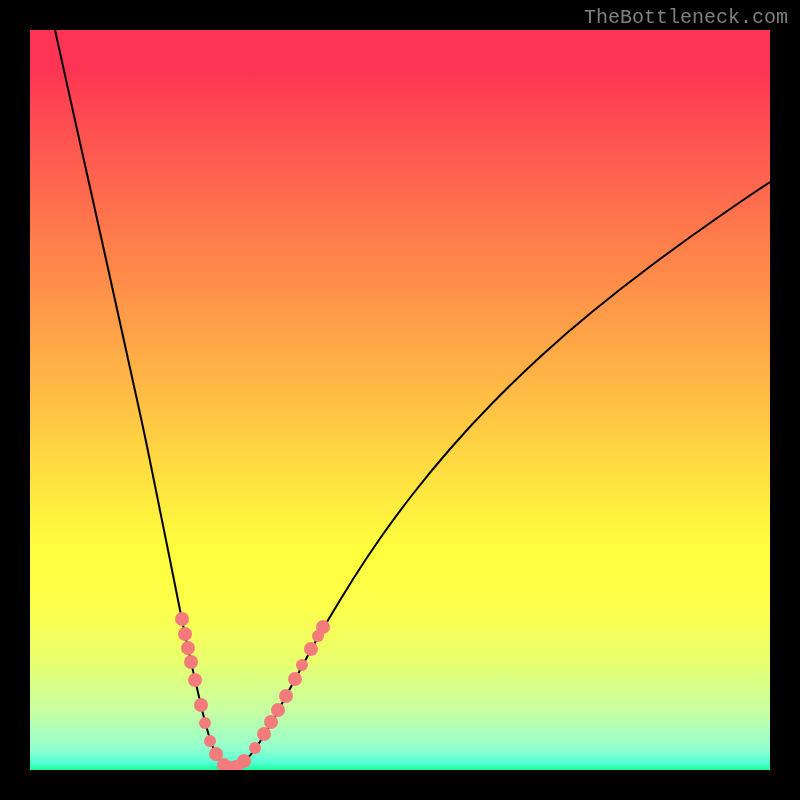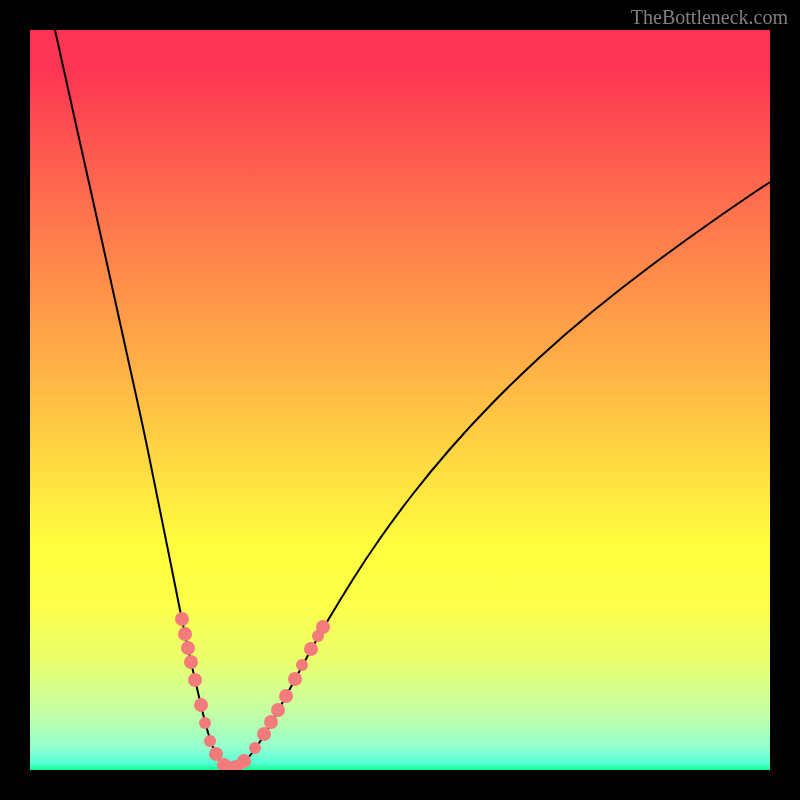--- a/index.html
+++ b/index.html
@@ -12,21 +12,21 @@
       height: 800px;
       background: #000;
       position: relative;
       overflow: hidden;
     }
     .watermark {
       position: absolute;
       top: 6px;
       right: 12px;
       color: #808080;
-      font-family: Liberation Serif, serif;
+      font-family: Liberation Mono, monospace;
       font-size: 20px;
       font-weight: 500;
       z-index: 10;
     }
     .plot-area {
       position: absolute;
       top: 30px;
       left: 30px;
       width: 740px;
       height: 740px;

